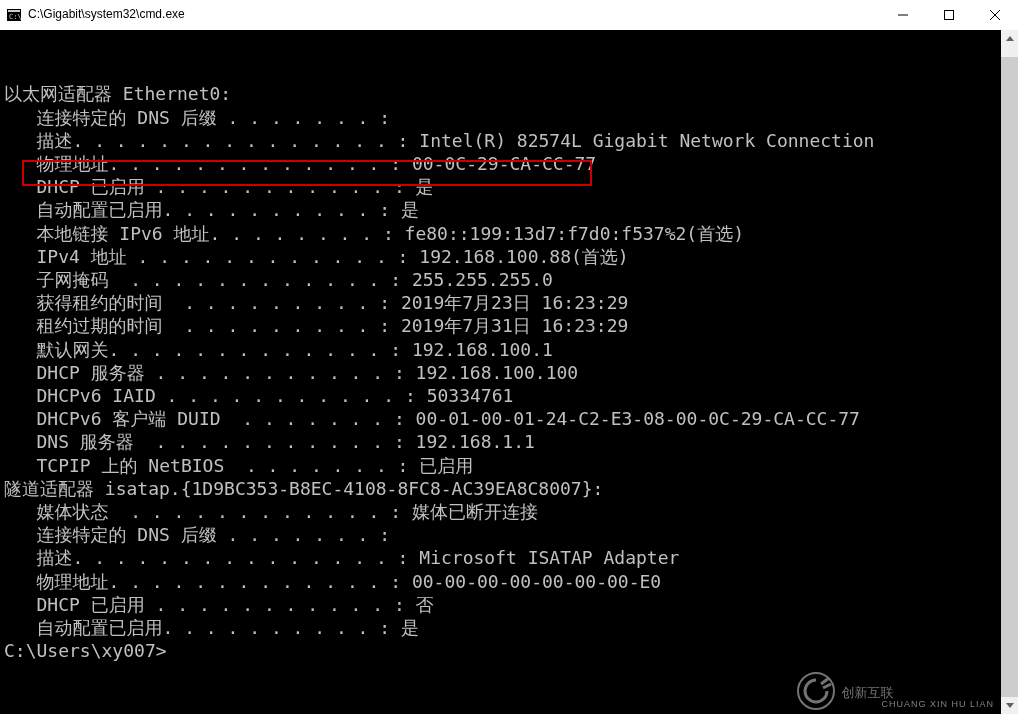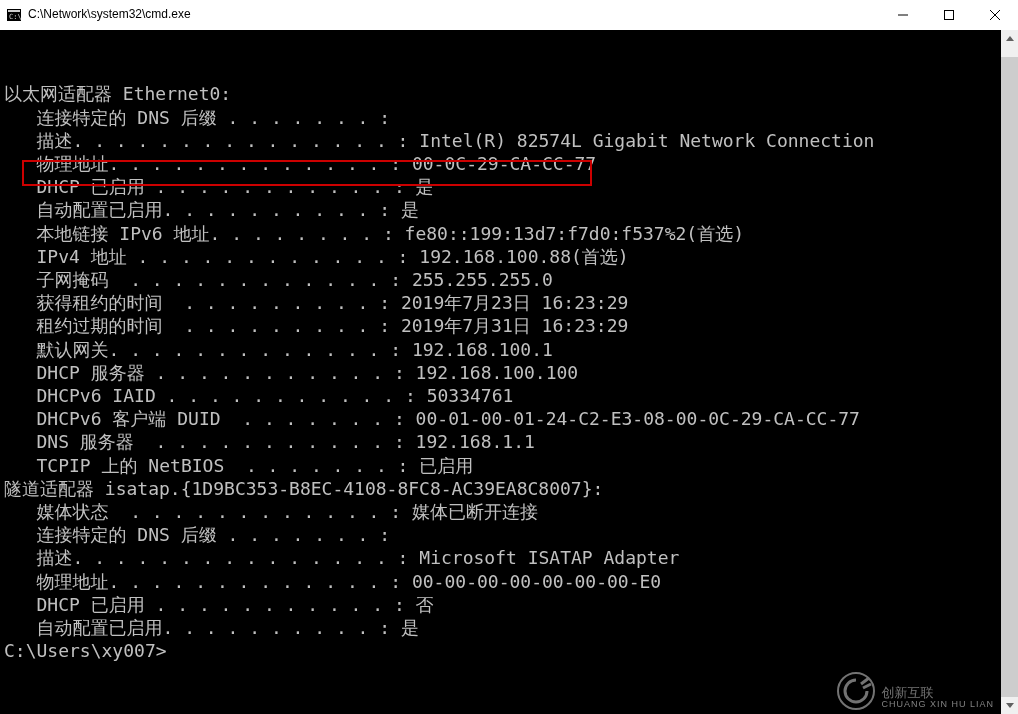--- a/index.html
+++ b/index.html
@@ -88,34 +88,34 @@
     width:38px; height:38px;
     border:2px solid #888; border-radius:50%;
     margin-right:6px;
     position:relative;
   }
   .watermark .wm-icon::before,
   .watermark .wm-icon::after {
     content:""; position:absolute; background:#888;
   }
   .watermark .wm-text { display:flex; flex-direction:column; line-height:1.1;}
-  .watermark .wm-sub { font-size:9px; letter-spacing:1px; color:#999;}
+  .watermark .wm-sub { font-size:9px; letter-spacing:1px; color:#999;margin-left:40px;}
 </style>
 </head>
 <body>
 
 <div class="titlebar">
   <div class="icon-box">
     <svg width="14" height="12" viewBox="0 0 14 12">
         <rect x="0" y="0" width="14" height="12" fill="#000"></rect>
         <rect x="1" y="1" width="12" height="2" fill="#ccc"></rect>
         <text x="2" y="10" font-size="7" fill="#ccc" font-family="monospace">C:\</text>
       </svg>
   </div>
-  <div class="title">C:\Network\system32\cmd.exe</div>
+  <div class="title">C:\Gigabit\system32\cmd.exe</div>
   <div class="win-controls">
     <div class="win-btn">
       <svg width="10" height="10">
           <line x1="0" y1="5" x2="10" y2="5" stroke-width="1"></line>
         </svg>
     </div>
     <div class="win-btn">
       <svg width="10" height="10">
           <rect x="0.5" y="0.5" width="9" height="9" fill="none" stroke-width="1"></rect>
         </svg>

